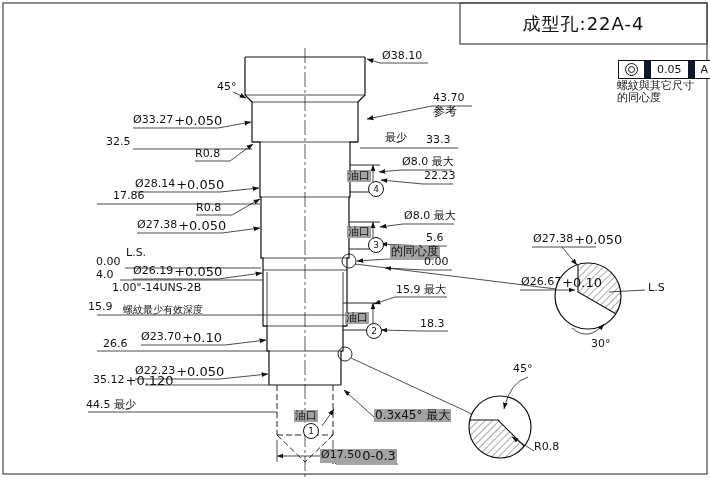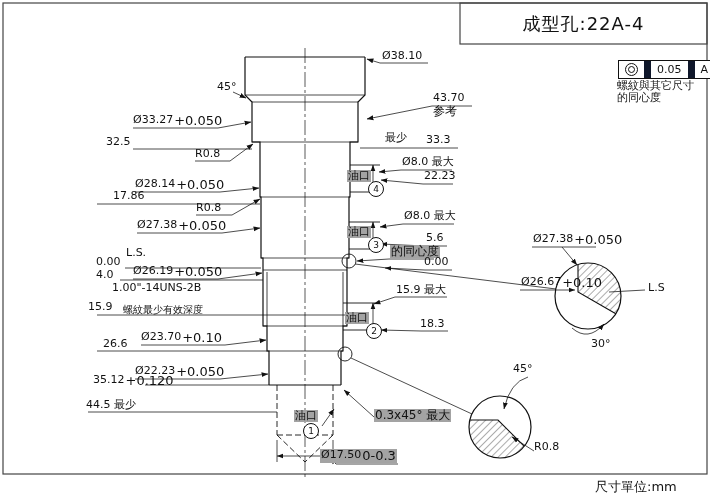--- a/index.html
+++ b/index.html
@@ -262,15 +262,14 @@
         <i>+0.1</i>
         <i>0</i>
       </span>
   </div>
   <div class="lbl" style="left:648px;top:282px">L.S</div>
   <div class="lbl" style="left:591px;top:338px">30°</div>
 
   <div class="lbl" style="left:513px;top:363px">45°</div>
   <div class="lbl" style="left:534px;top:441px">R0.8</div>
 
-  <div class="units">尺寸單位:mm</div>
 
 </div>
 
 </body></html>

